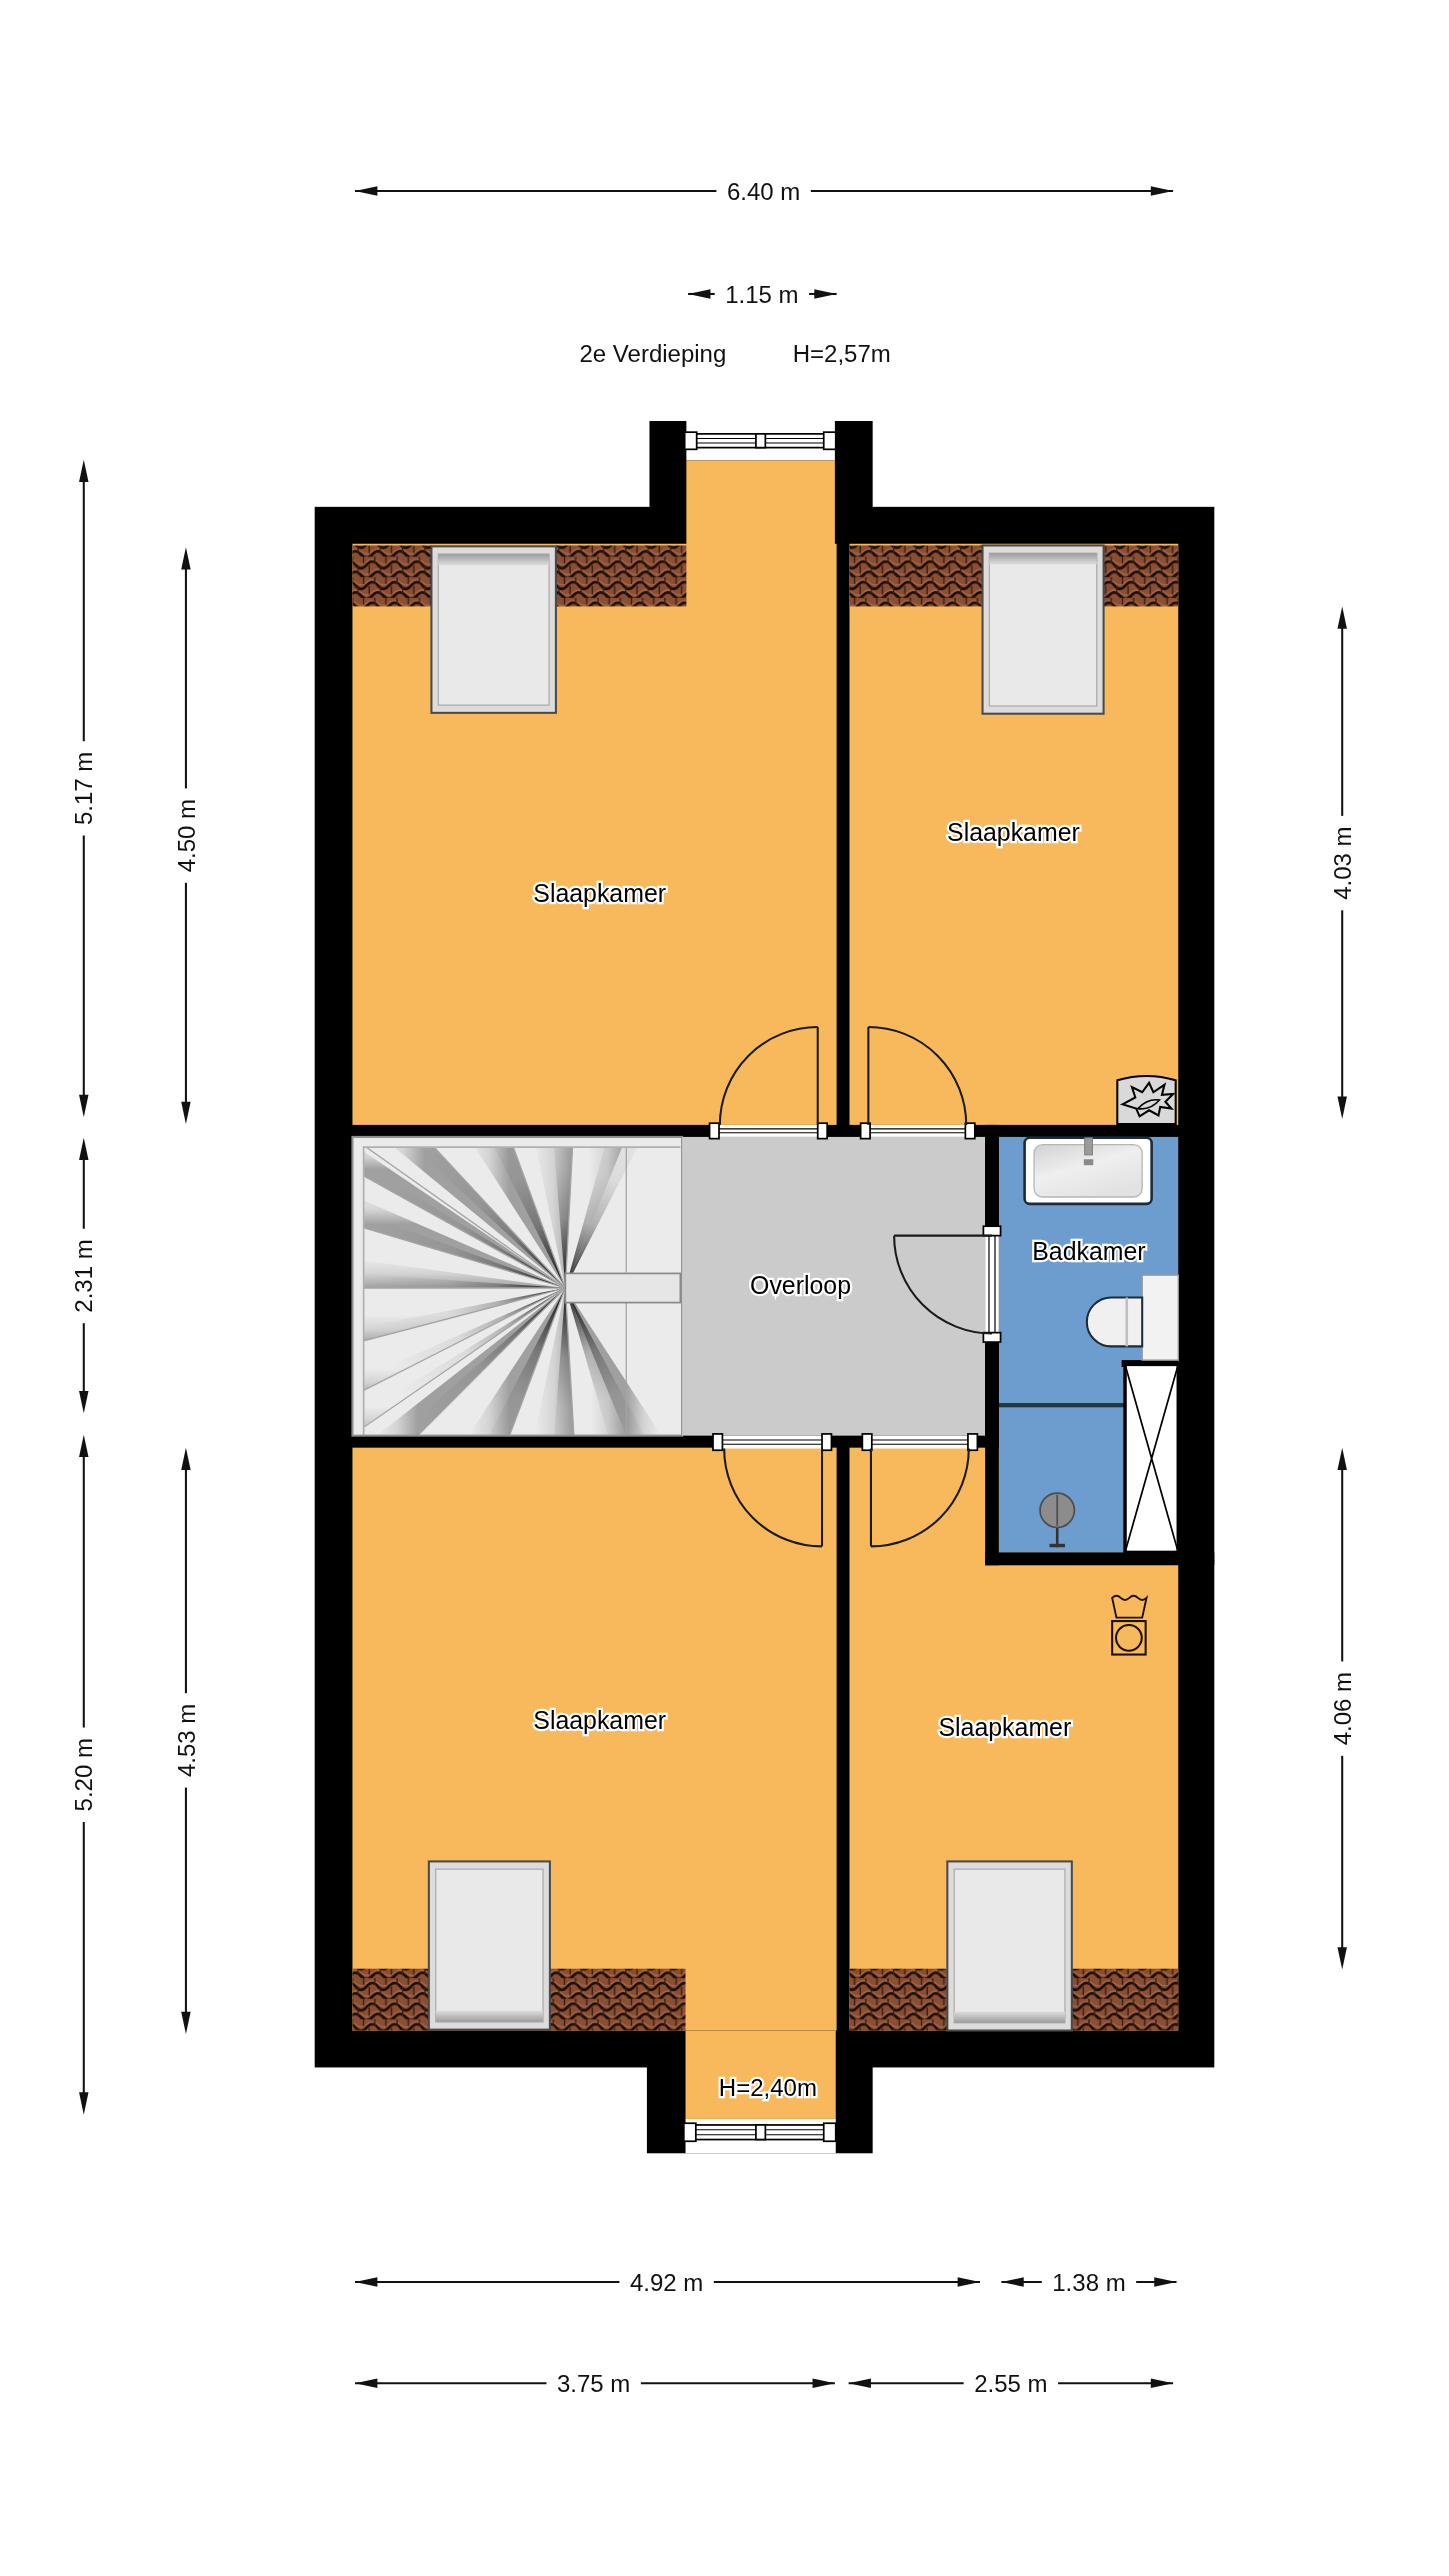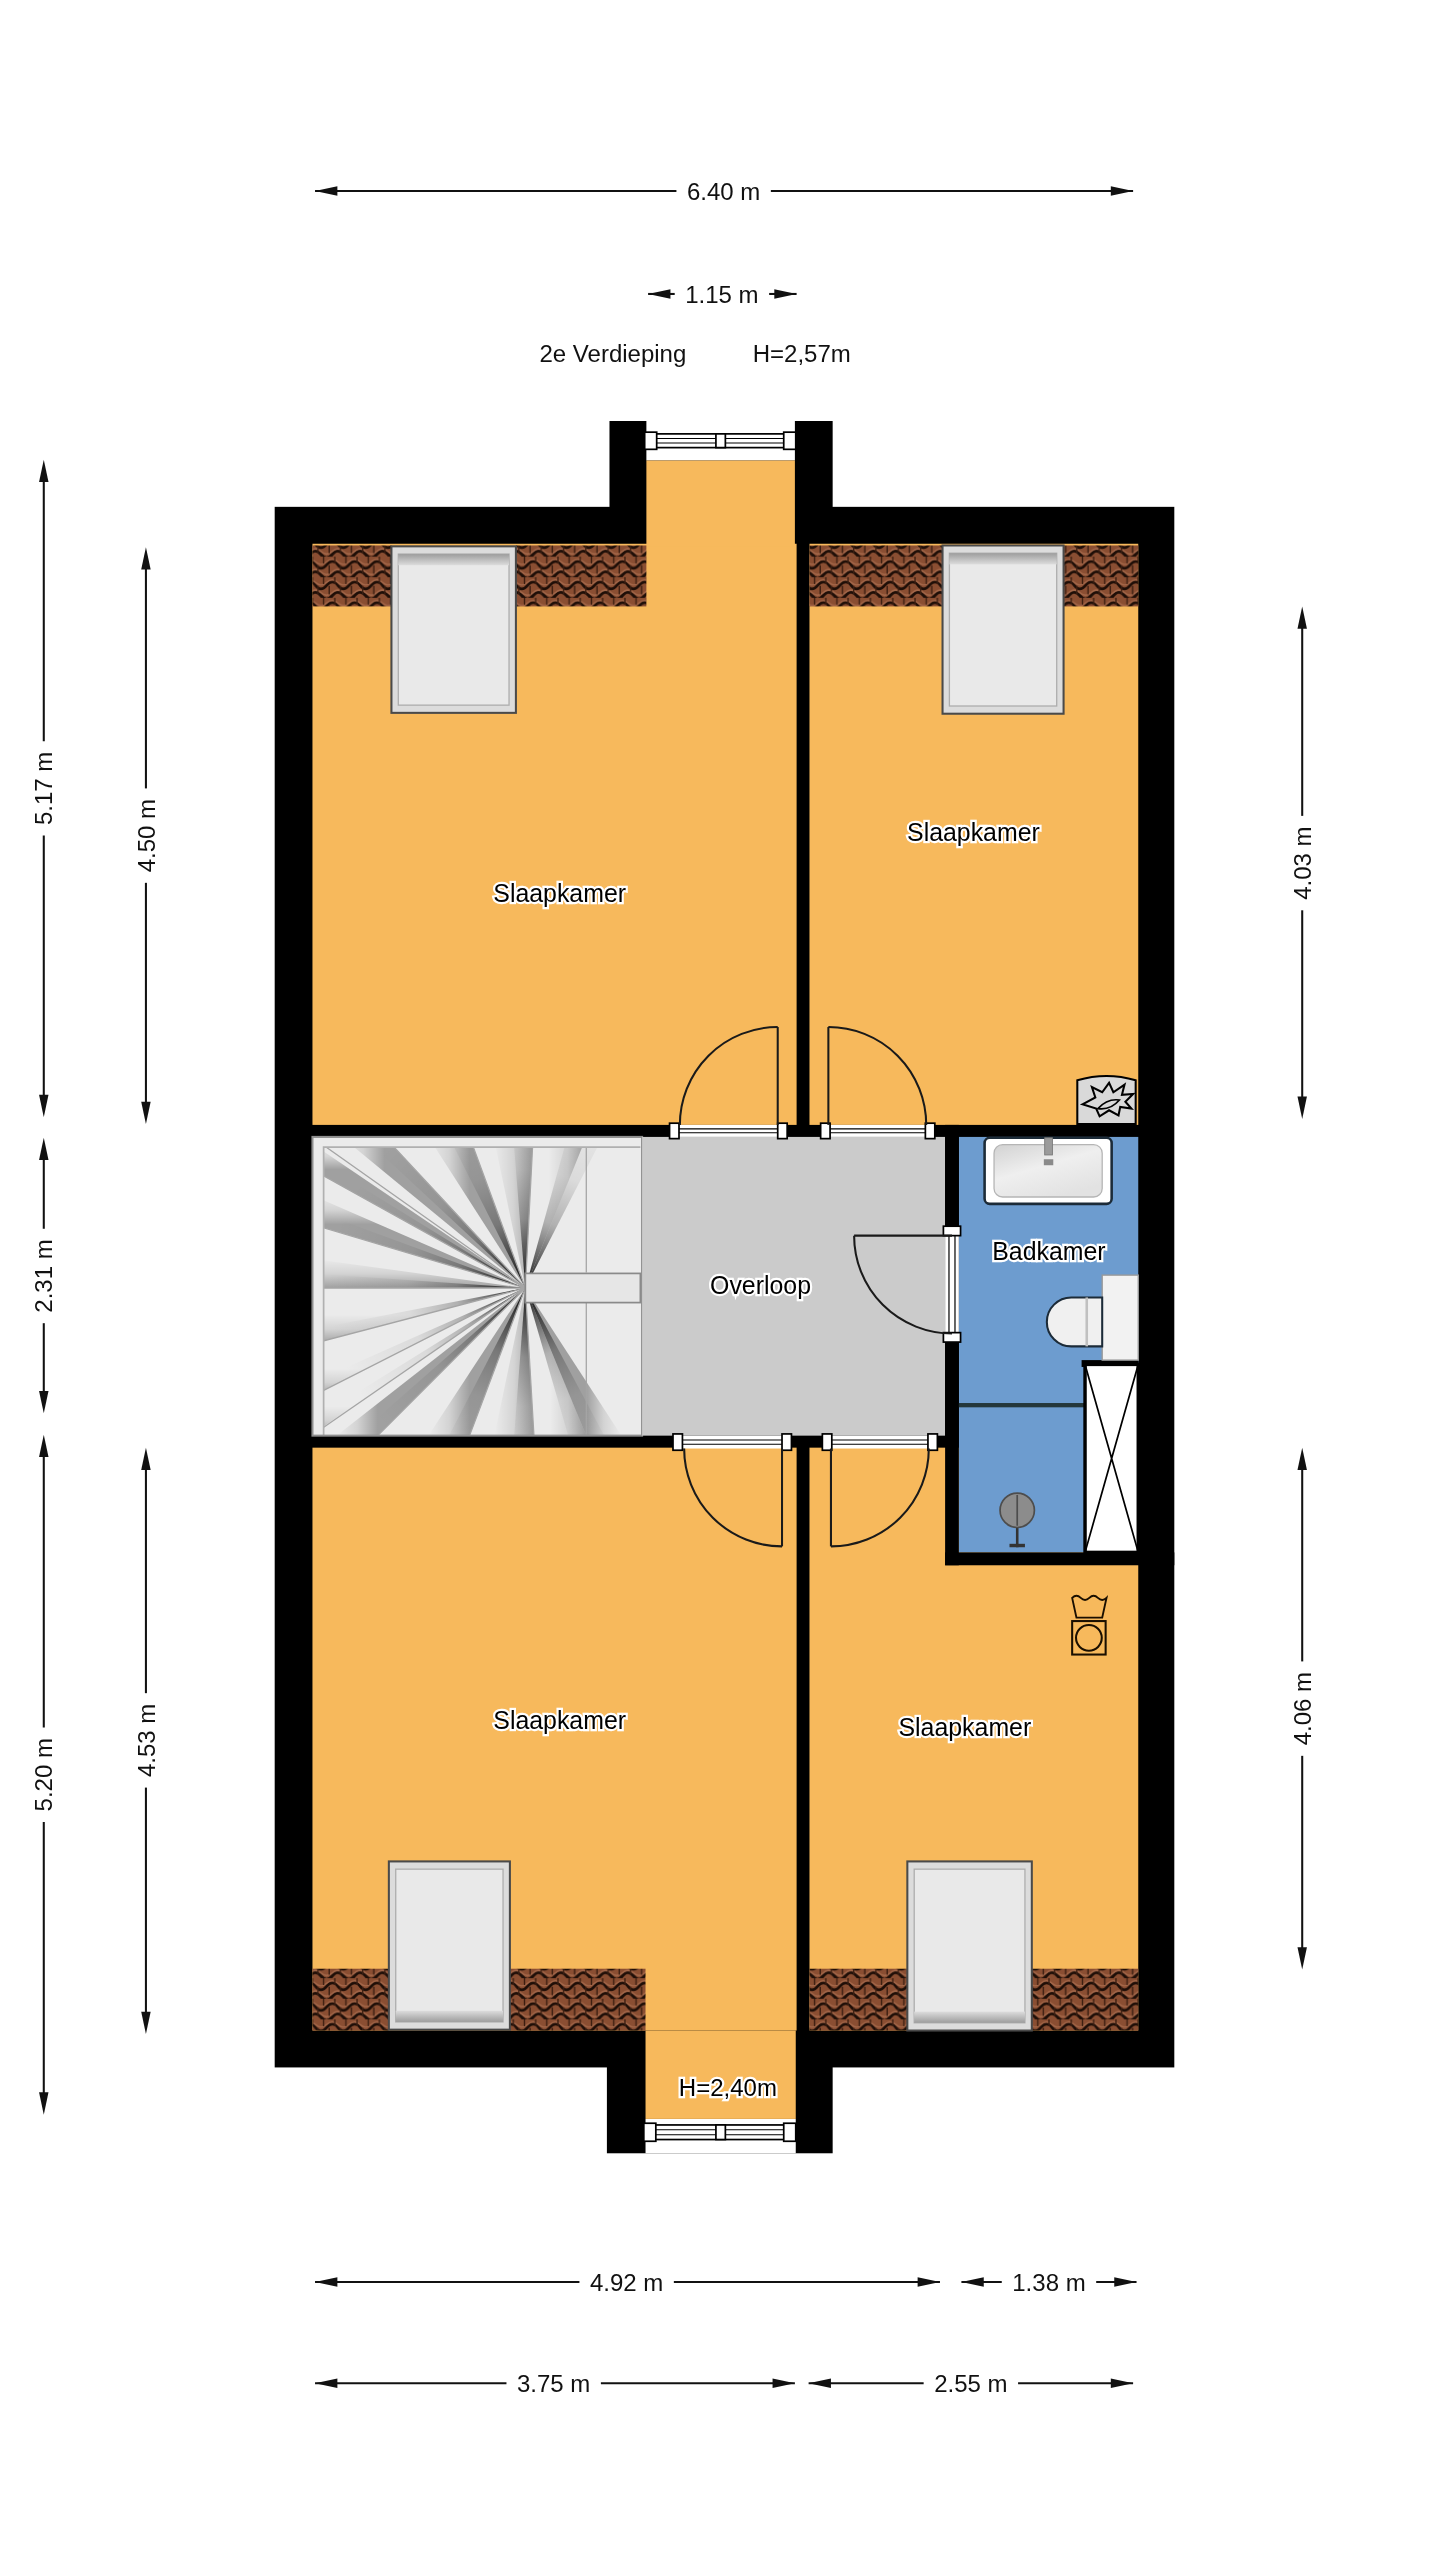--- a/index.html
+++ b/index.html
@@ -1,16 +1,16 @@
 <!DOCTYPE html>
 <html style="font-size:13.7px"><head>
 <meta charset="utf-8">
 <style>
 html,body{margin:0;padding:0;background:#fff;}
-#page{position:relative;width:1319px;height:2576px;background:#fff;overflow:hidden;}
+#page{position:relative;width:1319px;height:2576px;background:#fff;overflow:hidden;margin-left:40px;}
 svg text{font-family:"Liberation Sans",sans-serif;}
 </style>
 </head>
 <body>
 <div id="page">
 <svg width="1449" height="2576" viewBox="0 0 1688 3000">
 <defs>
 <pattern id="tiles" width="26" height="24" patternUnits="userSpaceOnUse">
   <rect width="26" height="24" fill="#8A4E32"></rect>
   <path d="M-3,21.5 q6.5,-8 13,0 t13,0 t13,0" stroke="#1E0E07" stroke-width="3.4" fill="none"></path>

